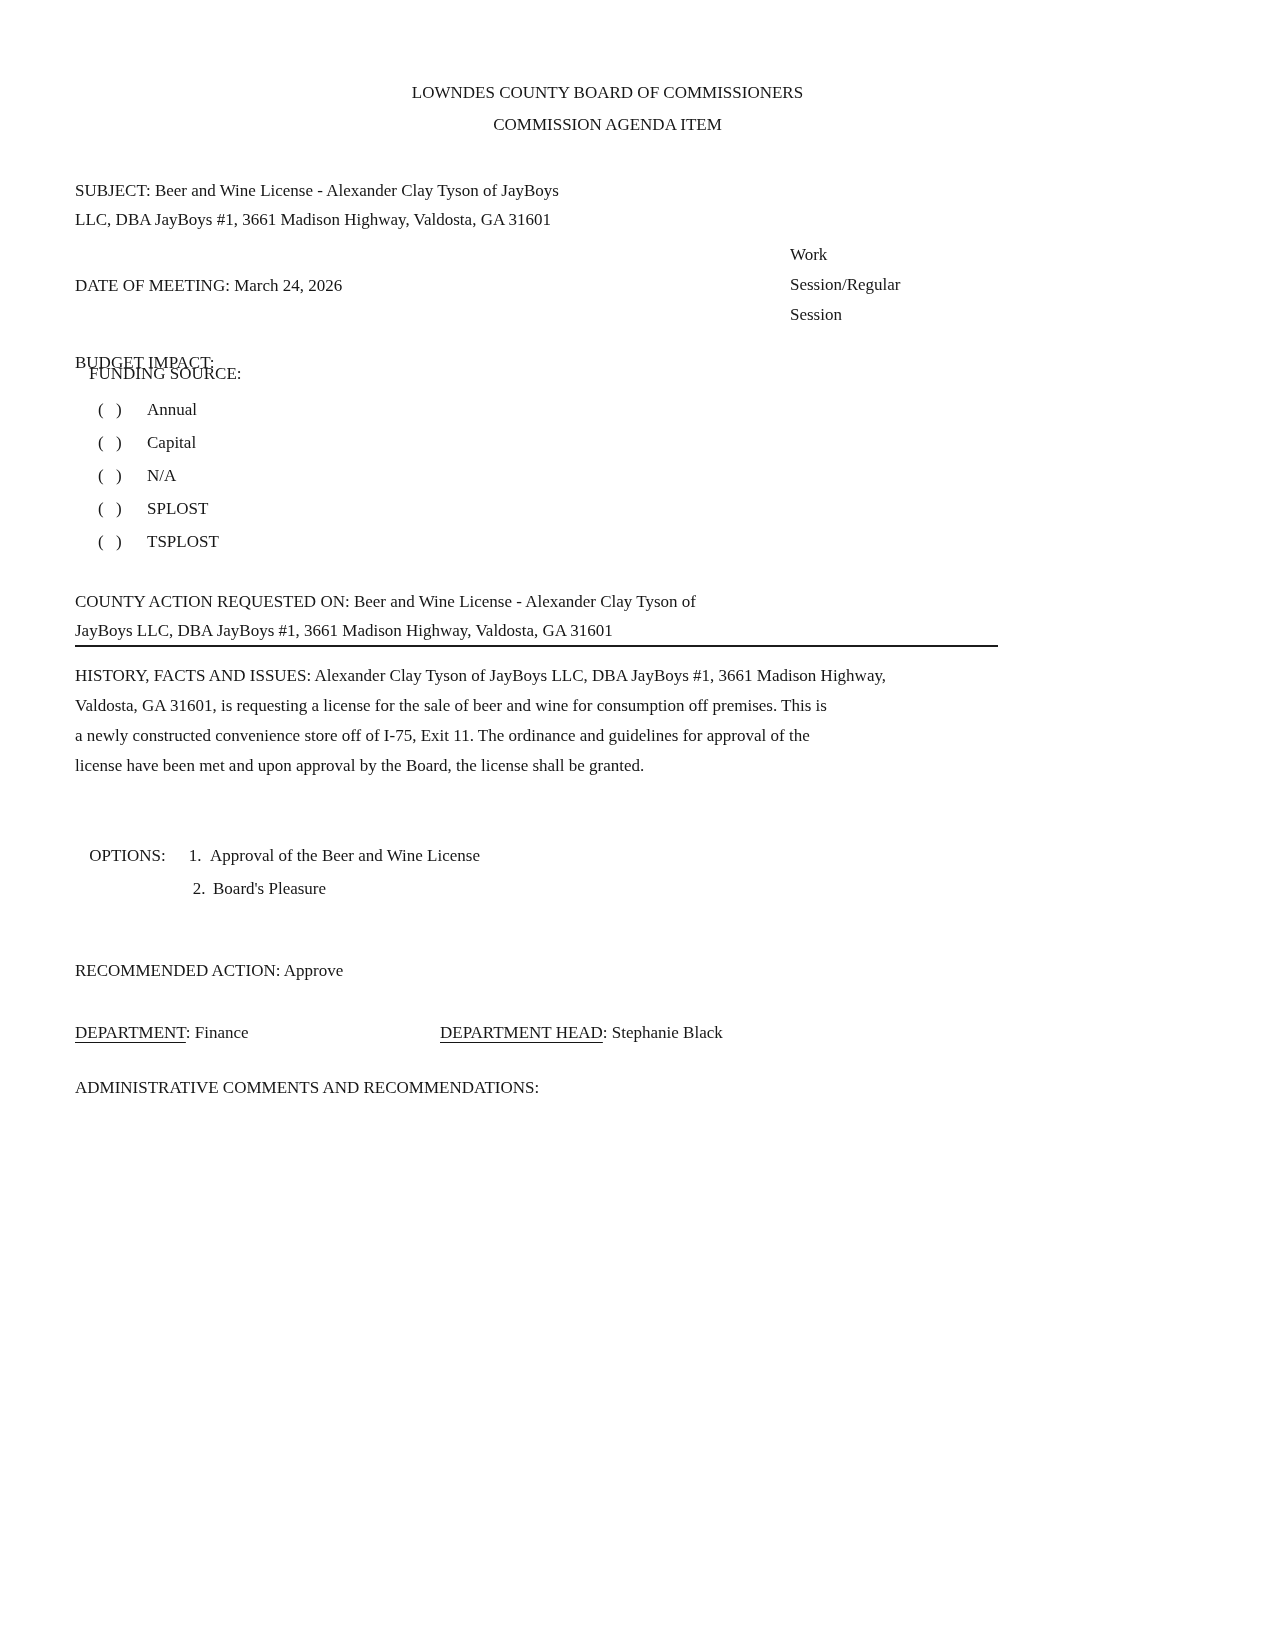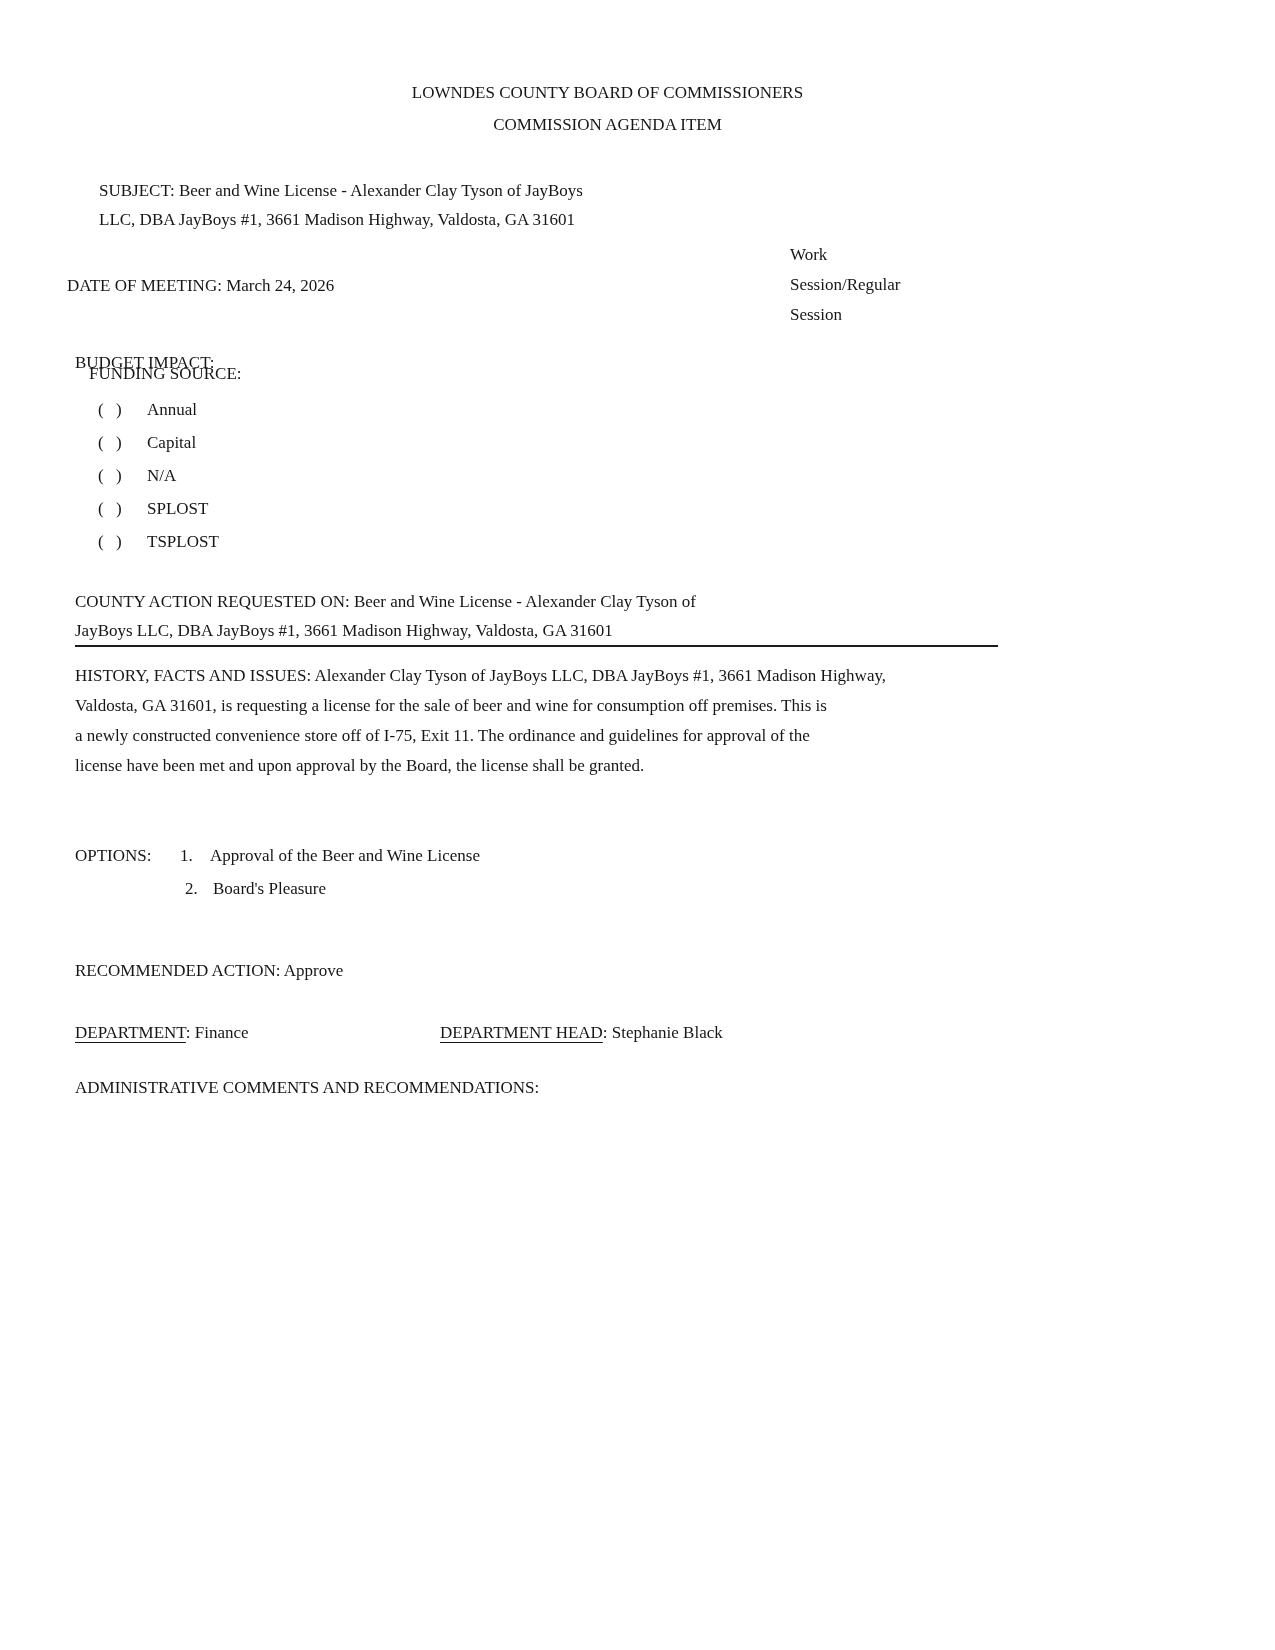--- a/index.html
+++ b/index.html
@@ -21,27 +21,26 @@
   .line { white-space: nowrap; }
 
   .title-block {
     top: 77px; left: 75px; width: 1065px;
     text-align: center;
     line-height: 32px;
   }
   .subject-block {
     top: 176px; left: 75px;
     line-height: 29px;
-    margin-left: 24px;
   }
   .session-block {
     top: 240px; left: 790px; width: 175px;
     line-height: 30px;
   }
-  .date-block { top: 271px; left: 67px; line-height: 29px; }
+  .date-block { top: 271px; left: 75px; line-height: 29px; }
   .budget-impact { top: 331px; left: 75px; line-height: 29px; margin-top: 17px; }
   .funding-source { top: 359px; left: 81px; line-height: 29px; margin-left: 8px; }
 
   .funding-list { top: 393px; left: 98px; }
   .funding-row {
     height: 33px;
     line-height: 33px;
     display: flex;
     align-items: center;
   }
@@ -51,21 +50,21 @@
     letter-spacing: 4px;
   }
 
   .county-action { top: 587px; left: 75px; line-height: 29px; }
   .rule {
     top: 645px; left: 75px; width: 923px; height: 0;
     border-top: 2px solid #1c1c1c;
   }
   .history { top: 661px; left: 75px; width: 1125px; line-height: 30px; }
 
-  .options-block { top: 839px; left: 75px; line-height: 33px; }
+  .options-block { top: 839px; left: 75px; line-height: 33px; text-align: center; }
   .options-row { display: flex; }
   .opt-label { display: inline-block; width: 105px; }
   .opt-num { display: inline-block; width: 30px; }
   .opt-spacer { display: inline-block; width: 110px; }
   .opt-num2 { display: inline-block; width: 28px; }
 
   .recommended { top: 956px; left: 75px; line-height: 29px; }
 
   .dept-row { top: 1018px; left: 75px; width: 1100px; line-height: 29px; }
   .dept-head-group { position: absolute; left: 365px; top: 0; white-space: nowrap; }

